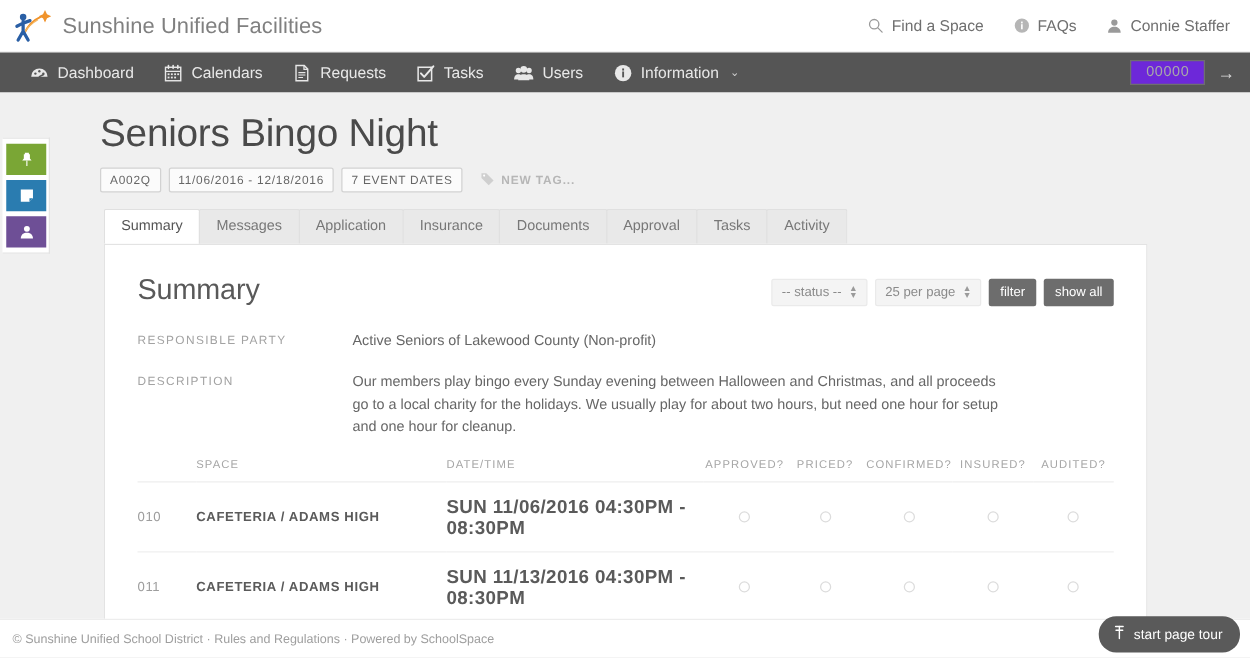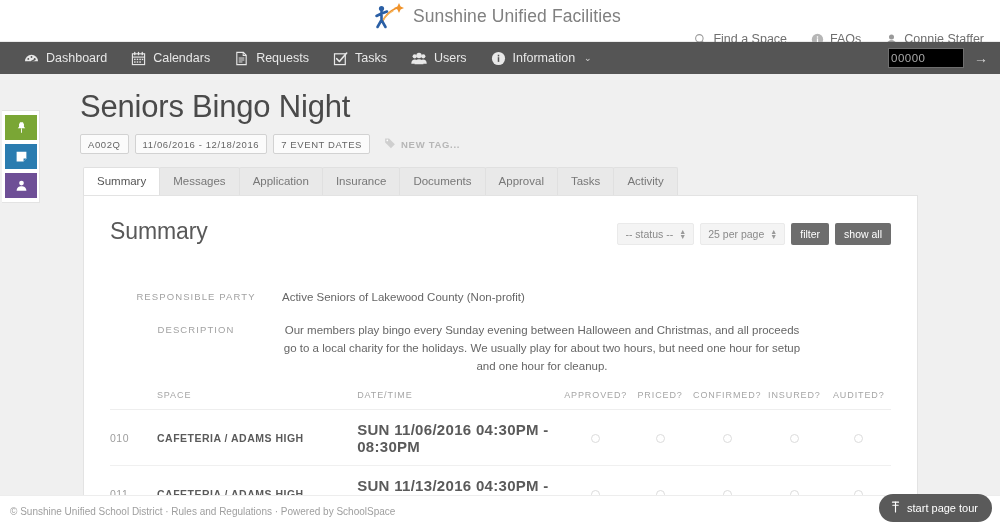--- a/index.html
+++ b/index.html
@@ -10,21 +10,20 @@
     overflow: hidden;
   }
   body { position: relative; }
 
   
   .topbar {
     height: 42px; background: #ffffff;
     display: flex; align-items: center;
     padding: 0 16px 0 8px;
     border-bottom: 1px solid #ebebeb;
-    flex-direction: column;
   }
   .brand { display: flex; align-items: center; gap: 8px; }
   .logo { width: 34px; height: 32px; position: relative; flex: 0 0 auto; }
   .brand-title {
     font-size: 17.5px; color: #808080; font-weight: 400;
     letter-spacing: .1px;
   }
   .topnav { margin-left: auto; display: flex; align-items: center; gap: 24px; }
   .topnav-item {
     display: flex; align-items: center; gap: 6px;
@@ -44,24 +43,24 @@
     padding: 0 12px; height: 32px; cursor: pointer;
     white-space: nowrap;
   }
   .nav-item svg { display: block; }
   .nav-caret { font-size: 9px; margin-left: 2px; opacity: .85; }
   .nav-search {
     margin-left: auto; display: flex; align-items: center;
     gap: 10px; padding-right: 12px;
   }
   .nav-search input {
-    width: 76px; height: 20px; background: #000000;
+    width: 60px; height: 20px; background: #6d28d9;
     border: 1px solid #6e6e6e; color: #bdbdbd;
     font-size: 11.5px; font-family: inherit;
-    padding: 0 2px; outline: none; letter-spacing: .5px;
+    padding: 0 12px; outline: none; letter-spacing: .5px;
   }
   .nav-search input::placeholder { color: #a8a8a8; }
   .nav-arrow { color: #d8d8d8; font-size: 14px; cursor: pointer; line-height: 1; }
 
   
   .page { position: relative; height: 452px; background: #f0f0f0; }
 
   
   .side-tools {
     position: absolute; left: 2px; top: 36px;
@@ -124,21 +123,21 @@
     border-radius: 2px; cursor: pointer; white-space: nowrap;
   }
   .spin { display: flex; flex-direction: column; line-height: 5px; font-size: 7px; color: #9a9a9a; }
   .btn-dark {
     background: #6d6d6d; color: #ffffff; font-size: 10.5px;
     padding: 5px 9px; border-radius: 2px; cursor: pointer;
     border: none; font-family: inherit;
   }
 
   
-  .details { margin-top: 44px; text-align: center; }
+  .details { margin-top: 20px; }
   .drow { display: flex; margin-bottom: 15px; }
   .dlabel {
     width: 172px; flex: 0 0 172px;
     font-size: 9.5px; color: #a2a2a2; letter-spacing: 1.1px;
     font-weight: 400; padding-top: 2px;
   }
   .dval { font-size: 11.5px; color: #666666; line-height: 1.55; max-width: 520px; }
 
   
   .tbl { margin-top: 14px; width: 100%; border-collapse: collapse; }

